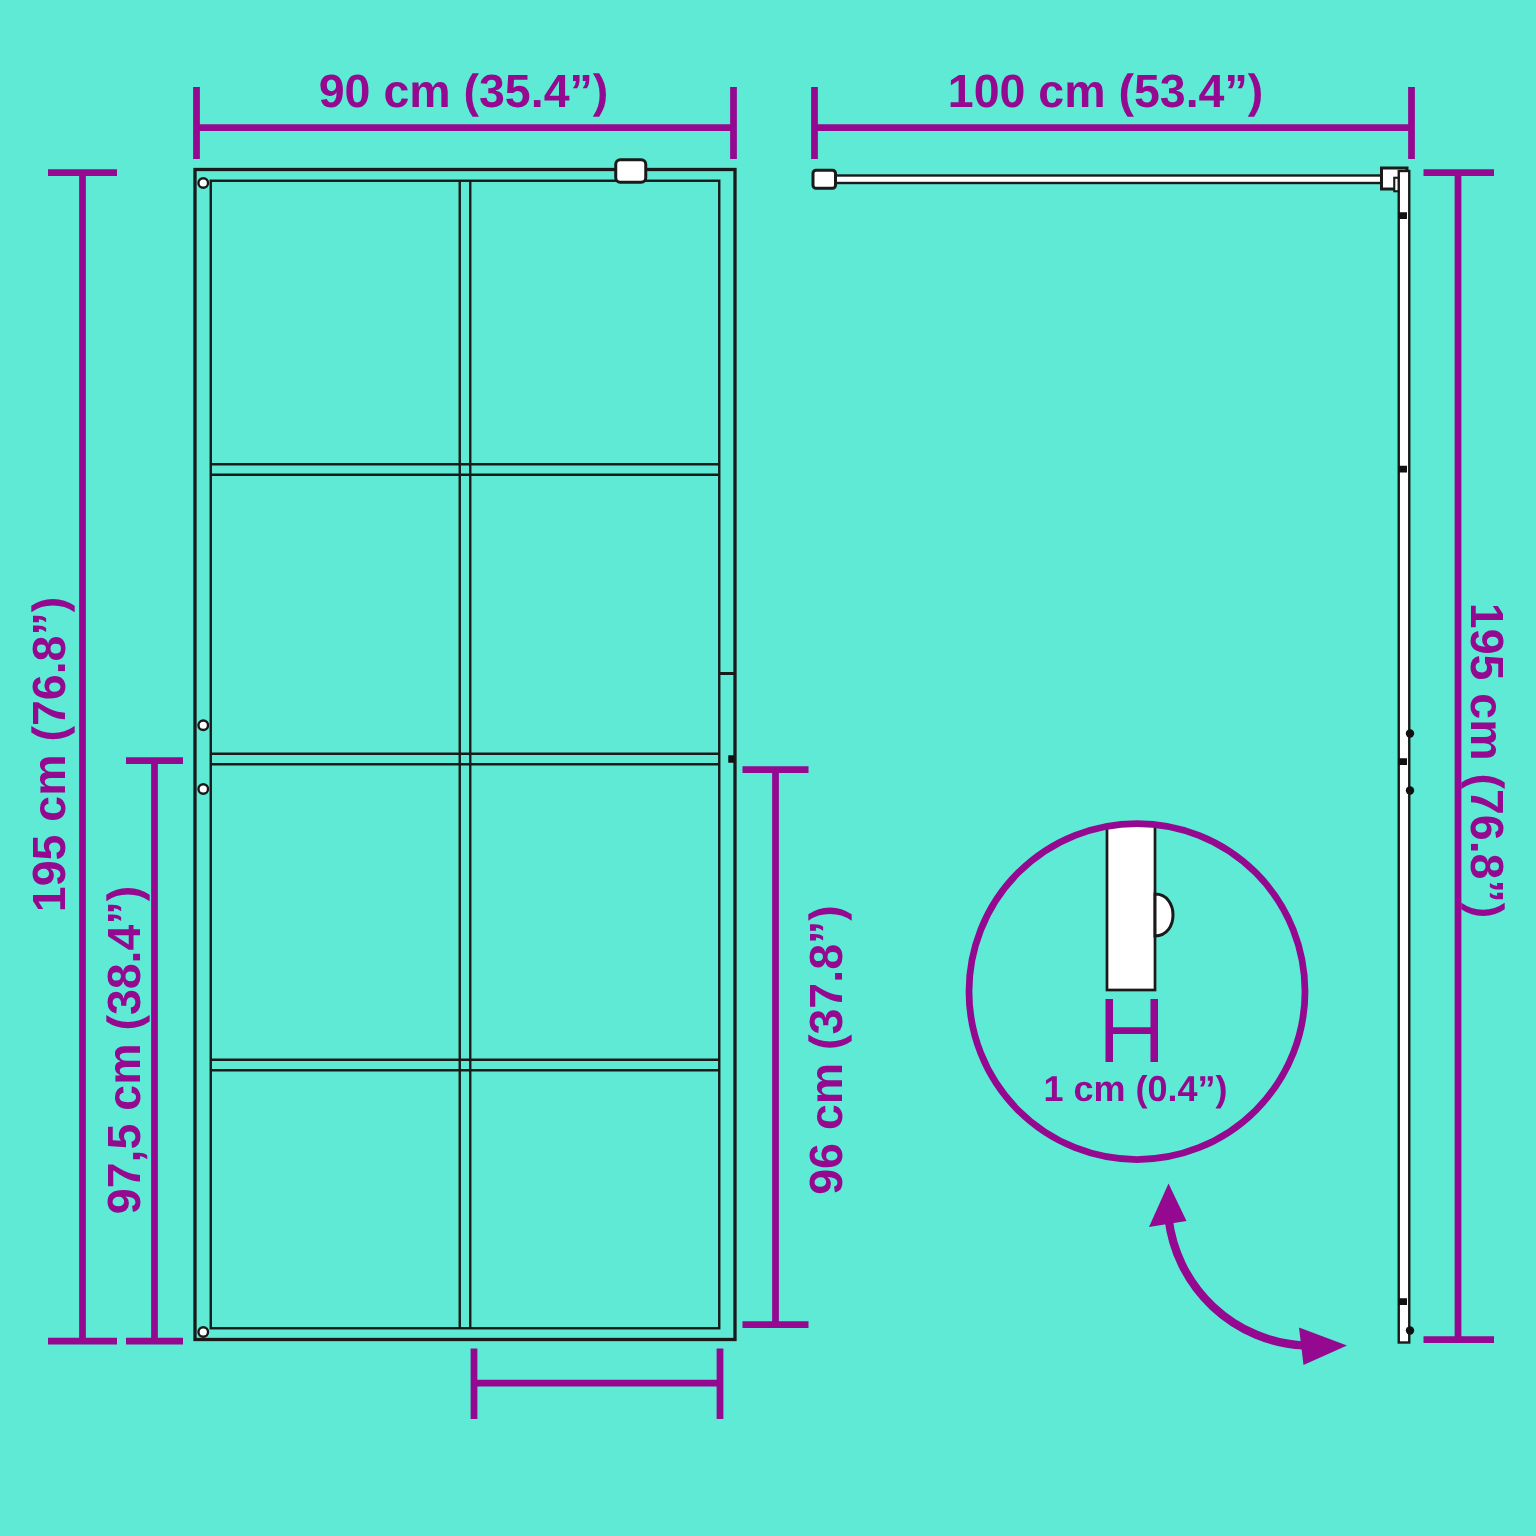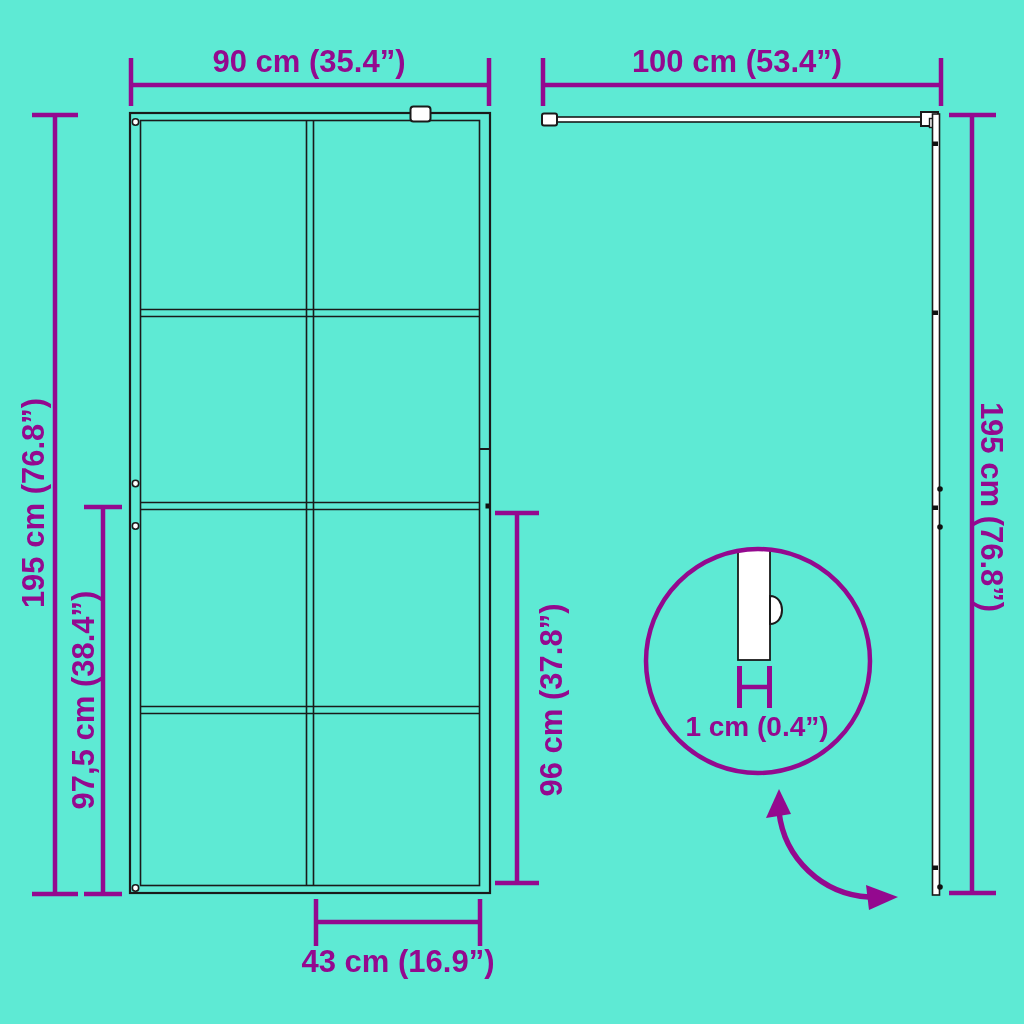--- a/index.html
+++ b/index.html
@@ -13,21 +13,21 @@
   .art{position:absolute;left:0;top:0;}
   .dim{
     position:absolute;
     color:#94098F;
     font-weight:700;
     font-size:31px;
     line-height:1;
     white-space:nowrap;
     transform:translate(-50%,-50%);
   }
-  .dim.small{font-size:28px;}
+  .dim.small{font-size:24px;}
   .rot-ccw{transform:translate(-50%,-50%) rotate(-90deg);}
   .rot-cw{transform:translate(-50%,-50%) rotate(90deg);}
 </style>
 </head>
 <body>
 
 <div class="canvas">
 
   <svg class="art" width="1024" height="1024" viewBox="0 0 1024 1024">
 
@@ -152,18 +152,17 @@
   <div class="dim" style="left:309px;top:61px;">90 cm (35.4”)</div>
 
   <div class="dim" style="left:737px;top:61px;">100 cm (53.4”)</div>
 
   <div class="dim rot-ccw" style="left:33px;top:503px;">195 cm (76.8”)</div>
 
   <div class="dim rot-ccw" style="left:83px;top:700px;">97,5 cm (38.4”)</div>
 
   <div class="dim rot-ccw" style="left:551px;top:700px;">96 cm (37.8”)</div>
 
-  <div class="dim" style="left:398px;top:961px;">43 cm (16.9”)</div>
 
   <div class="dim rot-cw" style="left:991px;top:507px;">195 cm (76.8”)</div>
 
   <div class="dim small" style="left:757px;top:727px;">1 cm (0.4”)</div>
 </div>
 
 </body></html>

